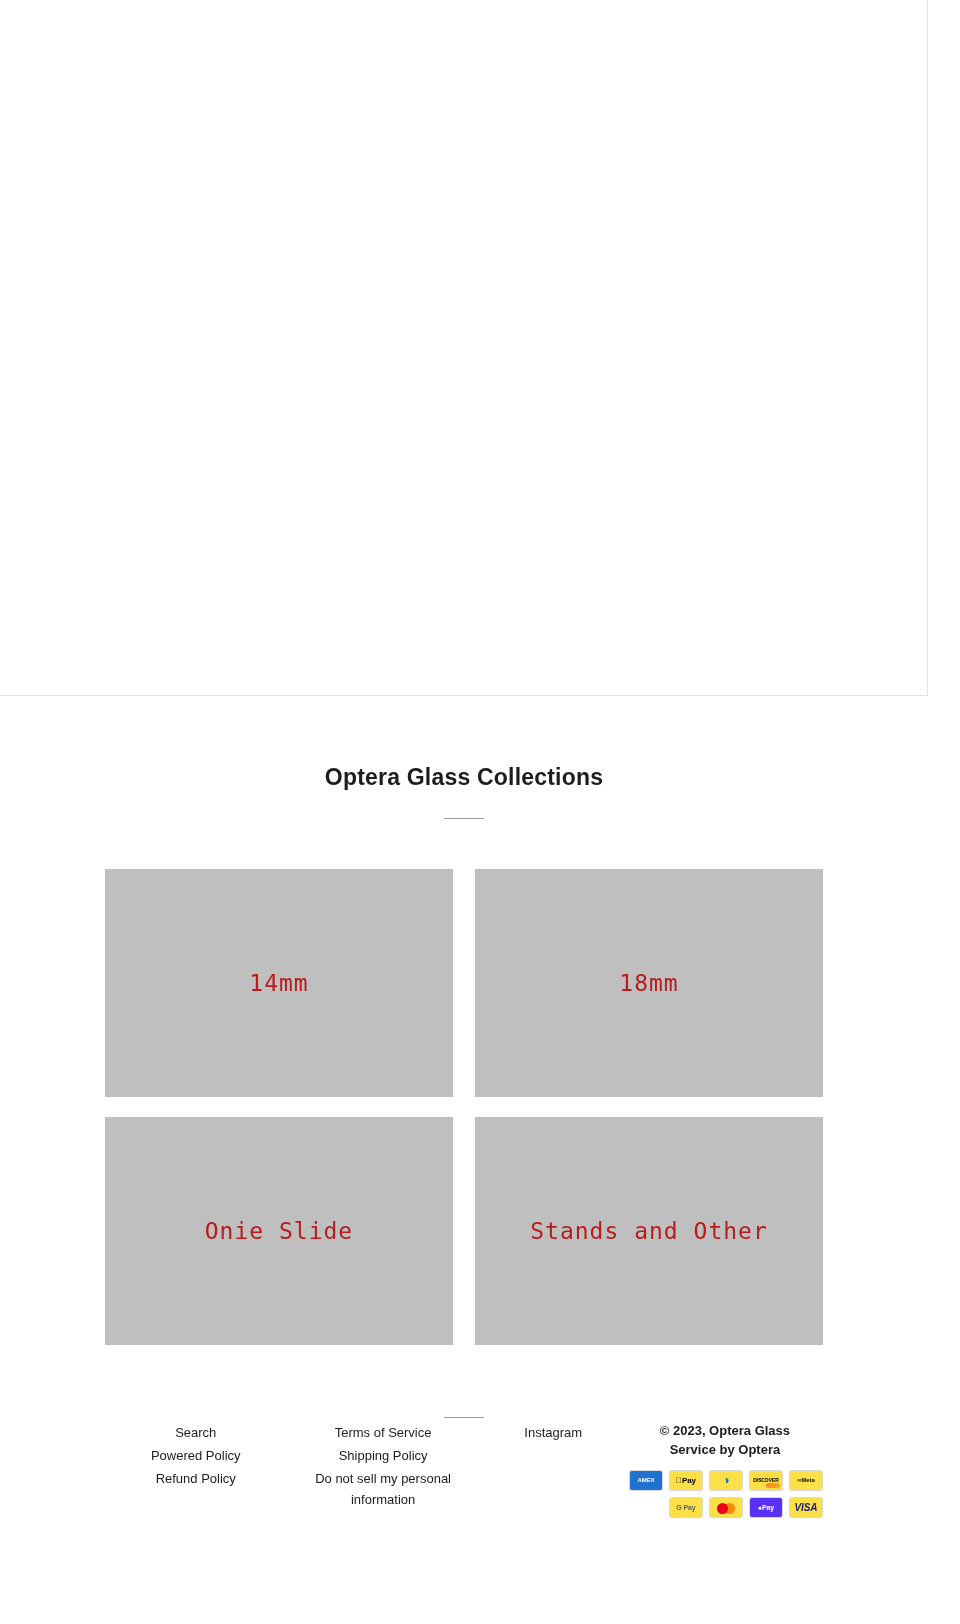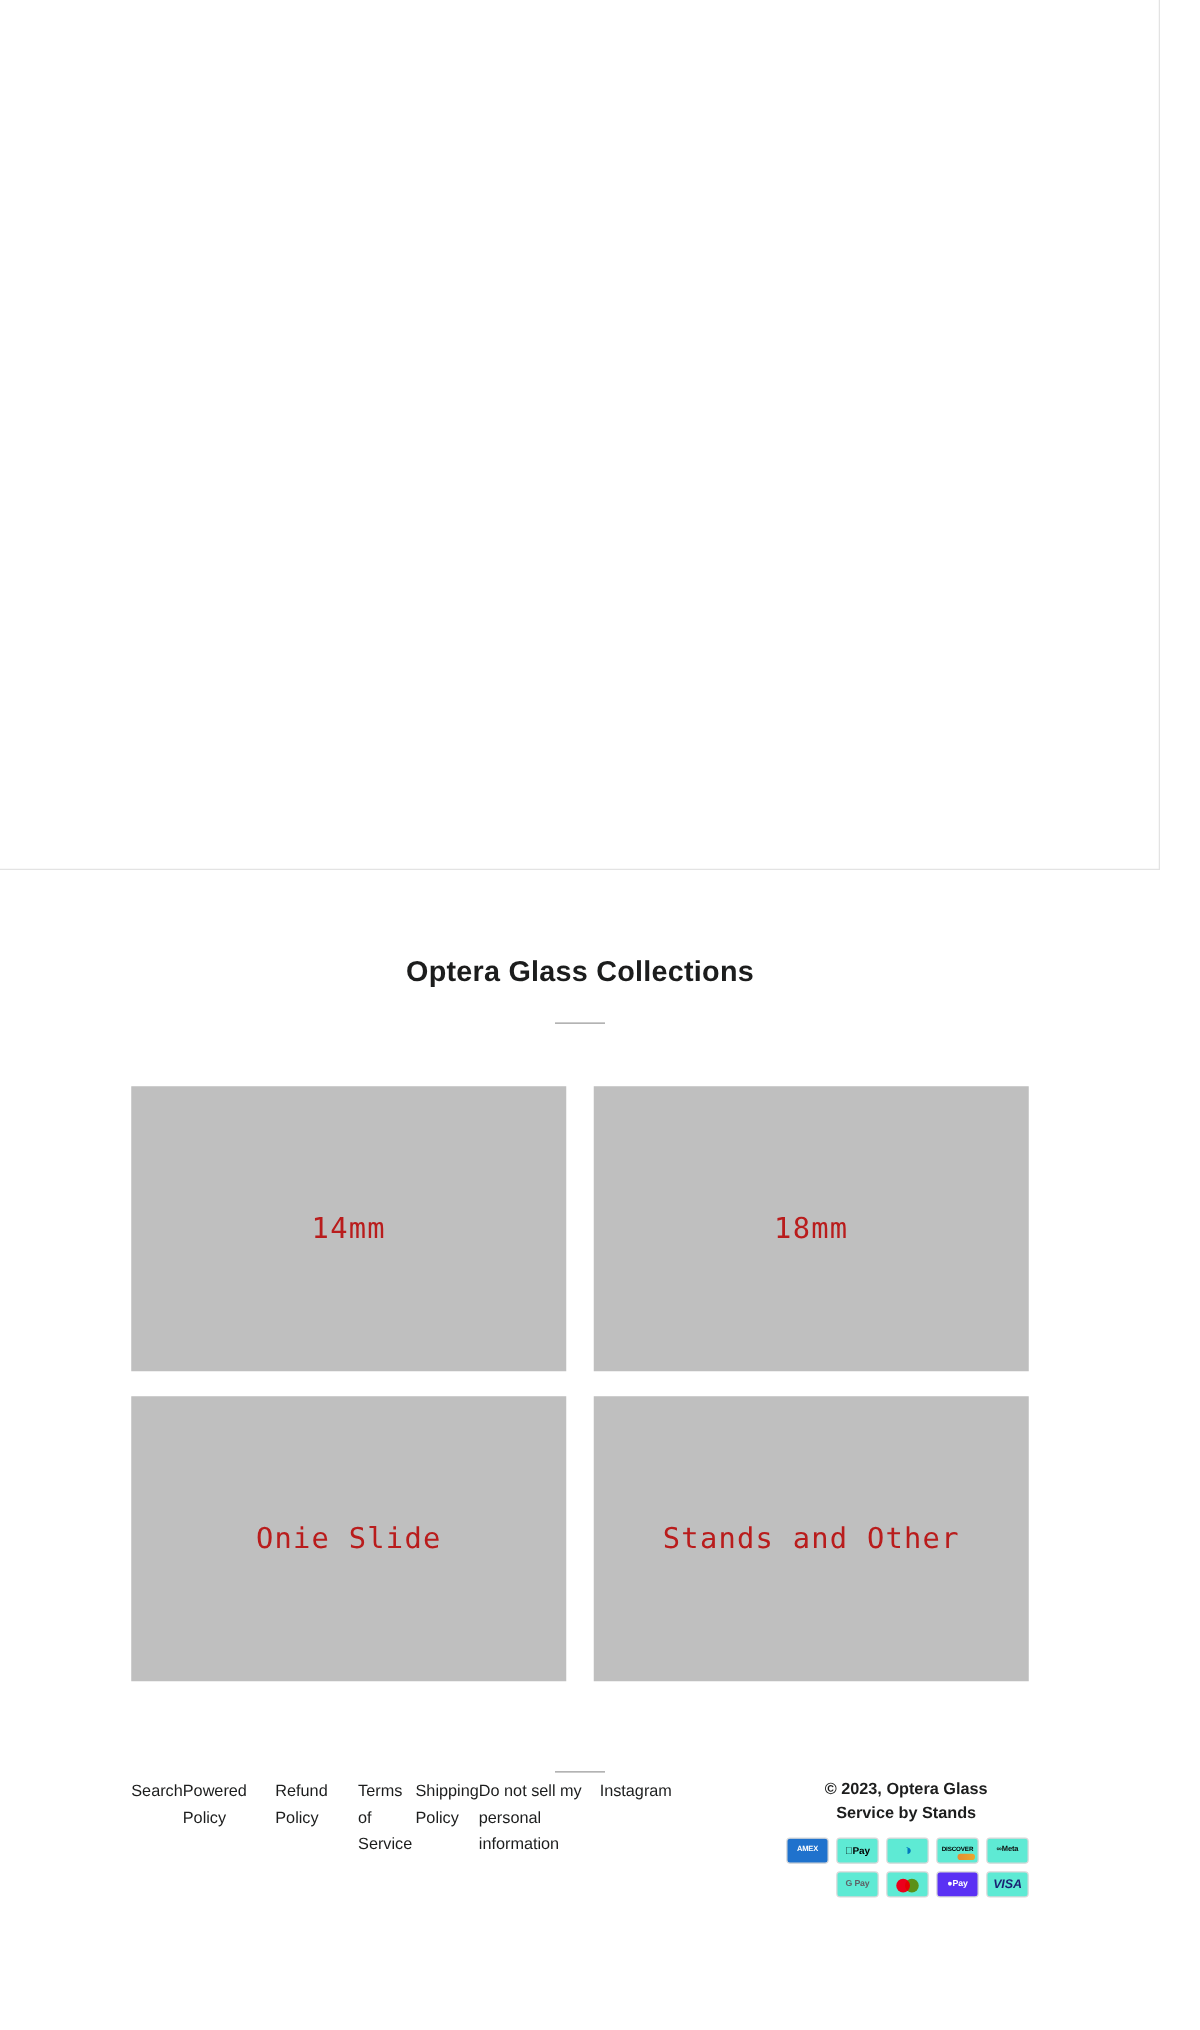--- a/index.html
+++ b/index.html
@@ -98,22 +98,23 @@
     width: 718px;
     margin: 0 auto;
     display: flex;
     align-items: flex-start;
     justify-content: space-between;
     font-size: 13px;
     line-height: 21px;
   }
   .footer-col {
     display: flex;
-    flex-direction: row;
+    flex-direction: column;
     gap: 0px;
+    text-align: center;
   }
   .footer-col.col1 { width: 185px; }
   .footer-col.col2 { width: 197px; }
   .footer-col.col3 { width: 150px; }
   .footer-col a {
     color: #1c1d1d;
     text-decoration: none;
     font-weight: 500;
     padding: 1px 0;
     display: block;
@@ -136,21 +137,21 @@
     display: flex;
     flex-wrap: wrap;
     justify-content: flex-end;
     gap: 6px 6px;
   }
   .pay {
     width: 34px;
     height: 21px;
     border-radius: 3px;
     border: 1px solid #d8d8d8;
-    background: #5eead4;
+    background: #fde047;
     display: flex;
     align-items: center;
     justify-content: center;
     font-size: 5.5px;
     font-weight: 700;
     letter-spacing: -0.1px;
     overflow: hidden;
   }
   .pay-amex   { background: #1f72cd; color: #fff; font-size: 6px; }
   .pay-apple  { color: #000; font-size: 8px; }
@@ -218,21 +219,21 @@
       <a href="#">Do not sell my personal information</a>
     </nav>
 
     <nav class="footer-col col3">
       <a href="#">Instagram</a>
     </nav>
 
     <div class="footer-right">
       <div class="copyright">© 2023, Optera Glass</div>
       <div class="powered">
-        <span>Service by </span><a class="powered-link" href="#">Stands</a>
+        <span>Service by </span><a class="powered-link" href="#">Optera</a>
       </div>
 
       <div class="payment-icons">
         <span class="pay pay-amex">AMEX</span>
         <span class="pay pay-apple">Pay</span>
         <span class="pay pay-diners">◑</span>
         <span class="pay pay-discover">DISCOVER</span>
         <span class="pay pay-meta">∞Meta</span>
         <span class="pay pay-gpay">G Pay</span>
         <span class="pay pay-master">

